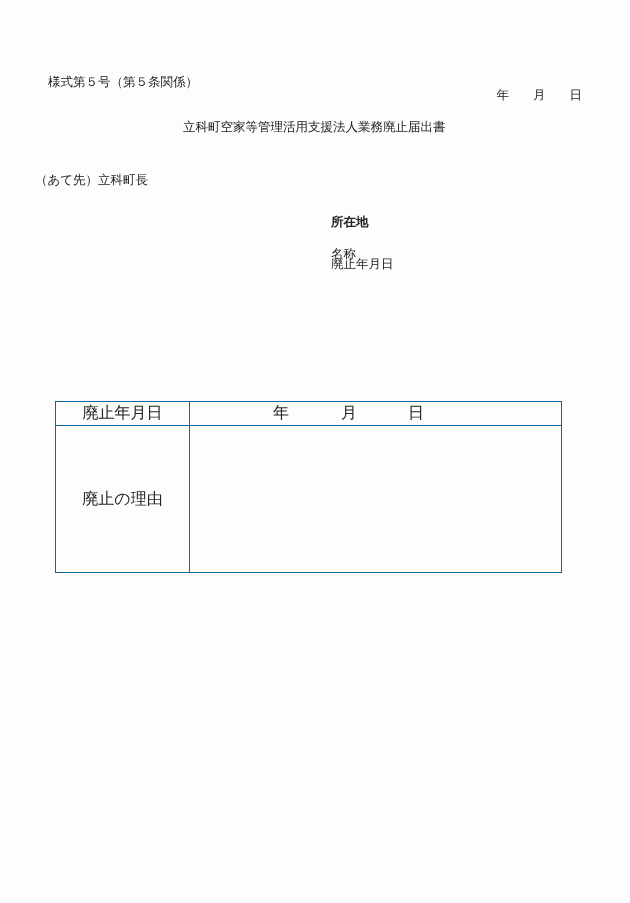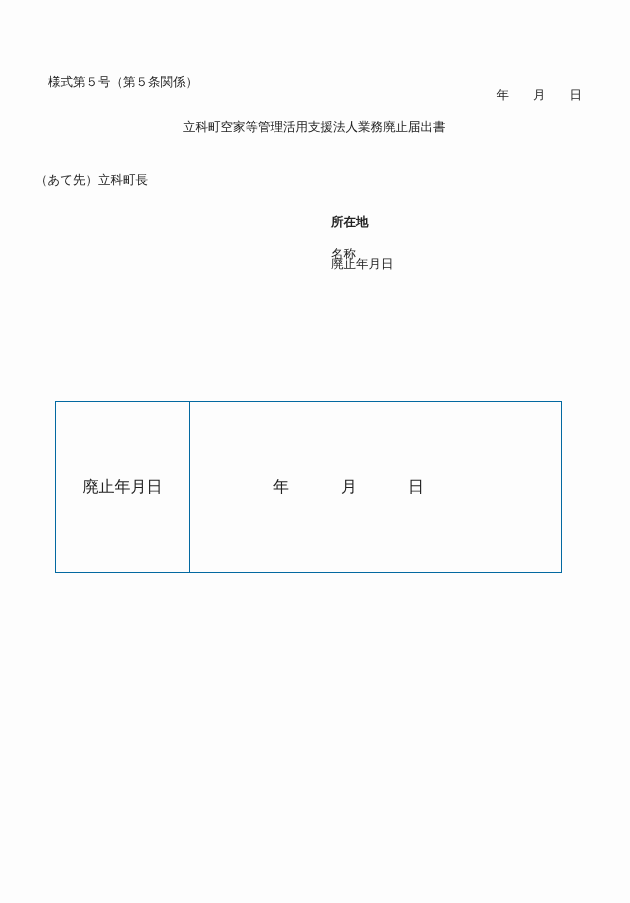--- a/index.html
+++ b/index.html
@@ -50,14 +50,18 @@
 </div>
 
 <table id="notice-table">
   <tbody>
       <tr class="r1">
     <td class="label-col">廃止年月日</td>
     <td id="date-cell">
       <span style="margin-left:83px">年</span><span style="margin-left:52px">月</span><span style="margin-left:51px">日</span>
     </td>
   </tr>
+  <tr>
+    <td class="label-col">廃止の理由</td>
+    <td></td>
+  </tr>
 </tbody>
   </table>
 
 </body></html>

